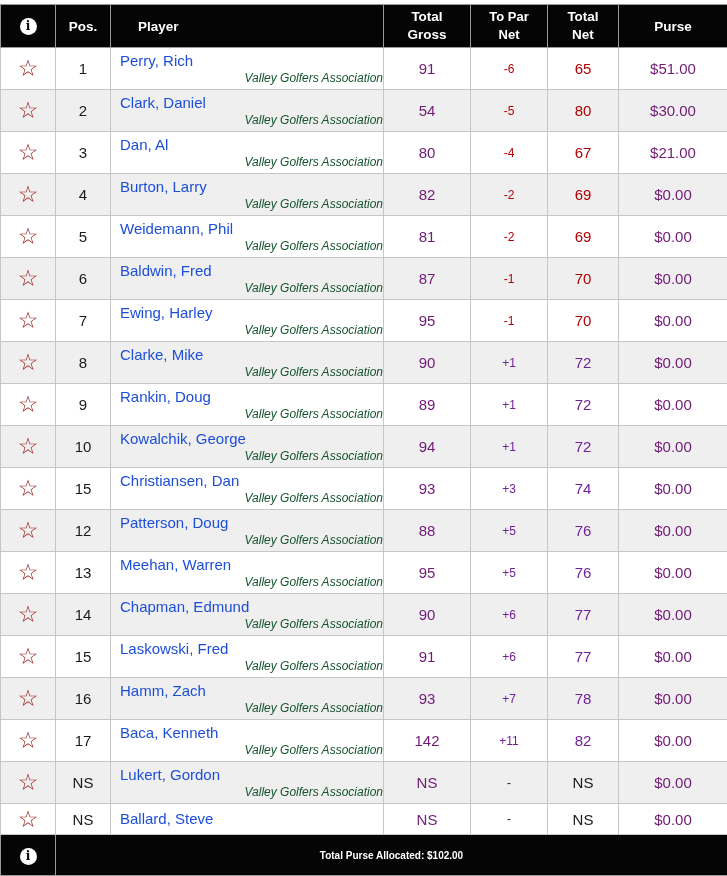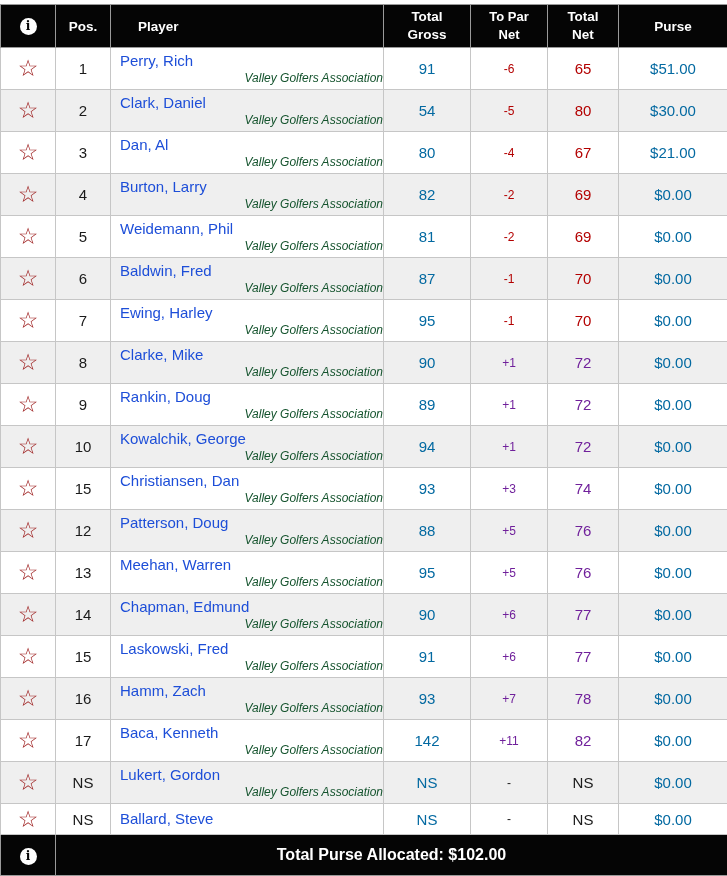--- a/index.html
+++ b/index.html
@@ -16,28 +16,28 @@
   .th-player{text-align:left;padding-left:27px;}
   tbody tr{height:42px;background:#ffffff;}
   tbody tr.alt{background:#efefef;}
   tbody tr.single{height:31px;}
   .cell-star{text-align:center;vertical-align:middle;cursor:pointer;}
   .star{color:#9c1b1b;font-size:23px;line-height:1;display:inline-block;}
   .cell-pos{text-align:center;vertical-align:middle;font-size:15px;color:#1a1a1a;}
   .cell-player{padding-left:9px;vertical-align:middle;}
   .pname{color:#1d4ed8;font-size:15px;line-height:1.2;cursor:pointer;}
   .assoc{color:#14532d;font-style:italic;font-size:12px;line-height:1.25;margin-top:1px;text-align:right;}
-  .cell-num{text-align:center;vertical-align:middle;font-size:15px;color:#0369a1;}
+  .cell-num{text-align:center;vertical-align:middle;font-size:15px;color:#701a75;}
   .cell-topar{text-align:center;vertical-align:middle;font-size:12px;color:#1a1a1a;}
   .neg{color:#b30000;}
   .pos{color:#70209b;}
   .plain{color:#1a1a1a;}
   tfoot td{background:#050505;height:40px;vertical-align:middle;border-color:#9a9a9a;}
   .foot-icon-cell{text-align:center;}
-  .foot-text{color:#fff;text-align:center;font-weight:bold;font-size:16px;}
+  .foot-text{color:#fff;text-align:center;font-weight:bold;font-size:10px;}
   .info-badge{
     display:inline-block;width:17px;height:17px;border-radius:50%;
     background:#fff;color:#050505;font-weight:bold;font-size:12px;line-height:17px;
     text-align:center;font-family:"DejaVu Serif",serif;cursor:pointer;
   }
 </style>
 </head>
 <body>
 
 <div class="page">

